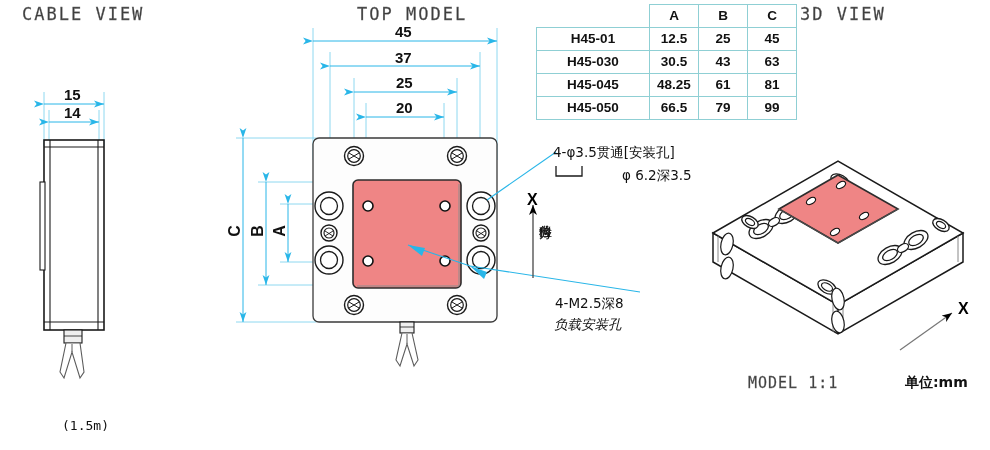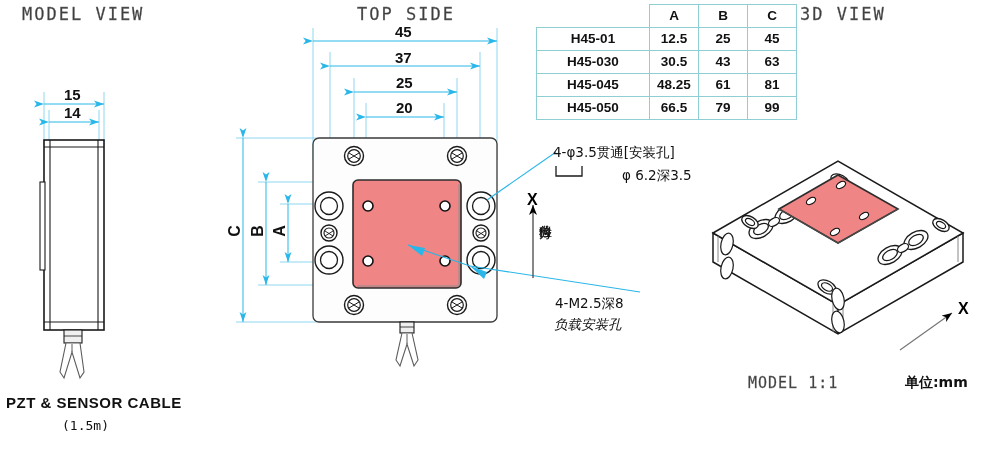--- a/index.html
+++ b/index.html
@@ -349,27 +349,26 @@
         <ellipse cx="811" cy="201" rx="5" ry="3" transform="rotate(-30 811 201)"></ellipse>
         <ellipse cx="841" cy="185" rx="5" ry="3" transform="rotate(-30 841 185)"></ellipse>
         <ellipse cx="864" cy="216" rx="5" ry="3" transform="rotate(-30 864 216)"></ellipse>
         <ellipse cx="835" cy="232" rx="5" ry="3" transform="rotate(-30 835 232)"></ellipse>
       </g>
 
       <line x1="900" y1="350" x2="952" y2="313" stroke="#777777" stroke-width="1.2" marker-end="url(#arrBlk)"></line>
     </g>
   </svg>
 
-  <div class="view-title" style="left:22px; top:4px;">MODEL VIEW</div>
+  <div class="view-title" style="left:22px; top:4px;">CABLE VIEW</div>
   <div class="dim-label" style="left:64px; top:86px;">15</div>
   <div class="dim-label" style="left:64px; top:104px;">14</div>
-  <div class="cable-caption" style="left:6px; top:394px;">PZT &amp; SENSOR CABLE</div>
   <div class="cable-sub" style="left:62px; top:418px;">(1.5m)</div>
 
-  <div class="view-title" style="left:357px; top:4px;">TOP SIDE</div>
+  <div class="view-title" style="left:357px; top:4px;">TOP MODEL</div>
   <div class="dim-label" style="left:395px; top:23px;">45</div>
   <div class="dim-label" style="left:395px; top:49px;">37</div>
   <div class="dim-label" style="left:396px; top:74px;">25</div>
   <div class="dim-label" style="left:396px; top:99px;">20</div>
 
   <div class="dim-letter" style="left:229px; top:222px; transform:rotate(-90deg); transform-origin:center;">C</div>
   <div class="dim-letter" style="left:252px; top:222px; transform:rotate(-90deg); transform-origin:center;">B</div>
   <div class="dim-letter" style="left:274px; top:222px; transform:rotate(-90deg); transform-origin:center;">A</div>
 
   <div class="axis-letter" style="left:527px; top:191px;">X</div>

